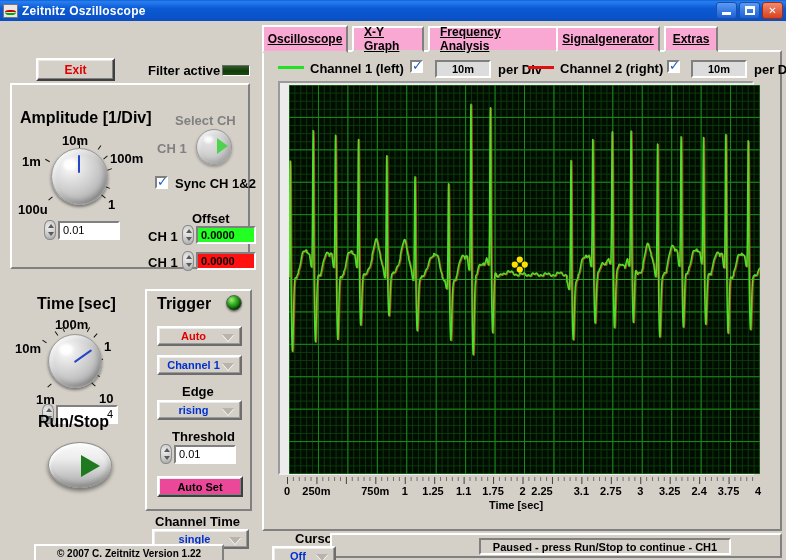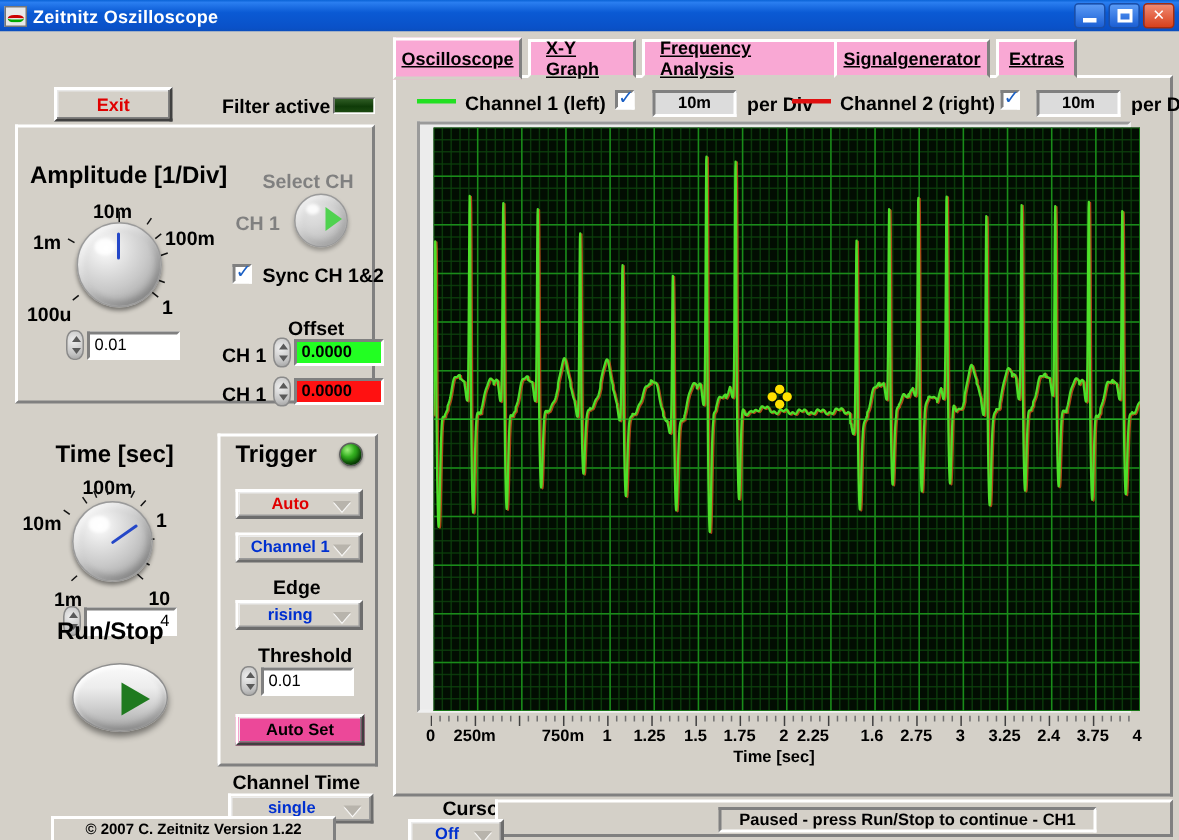--- a/index.html
+++ b/index.html
@@ -672,25 +672,25 @@
             <line x1="465.6125" y1="0" x2="465.6125" y2="4" stroke="#707070" stroke-width="1"></line>
             <line x1="471.5" y1="0" x2="471.5" y2="7" stroke="#404040" stroke-width="1"></line>
           </g>
         </svg>
       <div class="xlabels" id="xlabels">
           <div class="xlab" style="left: 9px;">0</div>
           <div class="xlab" style="left: 38.4375px;">250m</div>
           <div class="xlab" style="left: 97.3125px;">750m</div>
           <div class="xlab" style="left: 126.75px;">1</div>
           <div class="xlab" style="left: 155px;">1.25</div>
-          <div class="xlab" style="left: 185.625px;">1.5</div>
+          <div class="xlab" style="left: 185.625px;">1.1</div>
           <div class="xlab" style="left: 215.062px;">1.75</div>
           <div class="xlab" style="left: 244.5px;">2</div>
           <div class="xlab" style="left: 264px;">2.25</div>
-          <div class="xlab" style="left: 303.375px;">1.6</div>
+          <div class="xlab" style="left: 303.375px;">3.1</div>
           <div class="xlab" style="left: 332.812px;">2.75</div>
           <div class="xlab" style="left: 362.25px;">3</div>
           <div class="xlab" style="left: 391.688px;">3.25</div>
           <div class="xlab" style="left: 421.125px;">2.4</div>
           <div class="xlab" style="left: 450.562px;">3.75</div>
           <div class="xlab" style="left: 480px;">4</div>
         </div>
       <div class="xtitle">Time [sec]</div>
 
       <div class="botbar">

